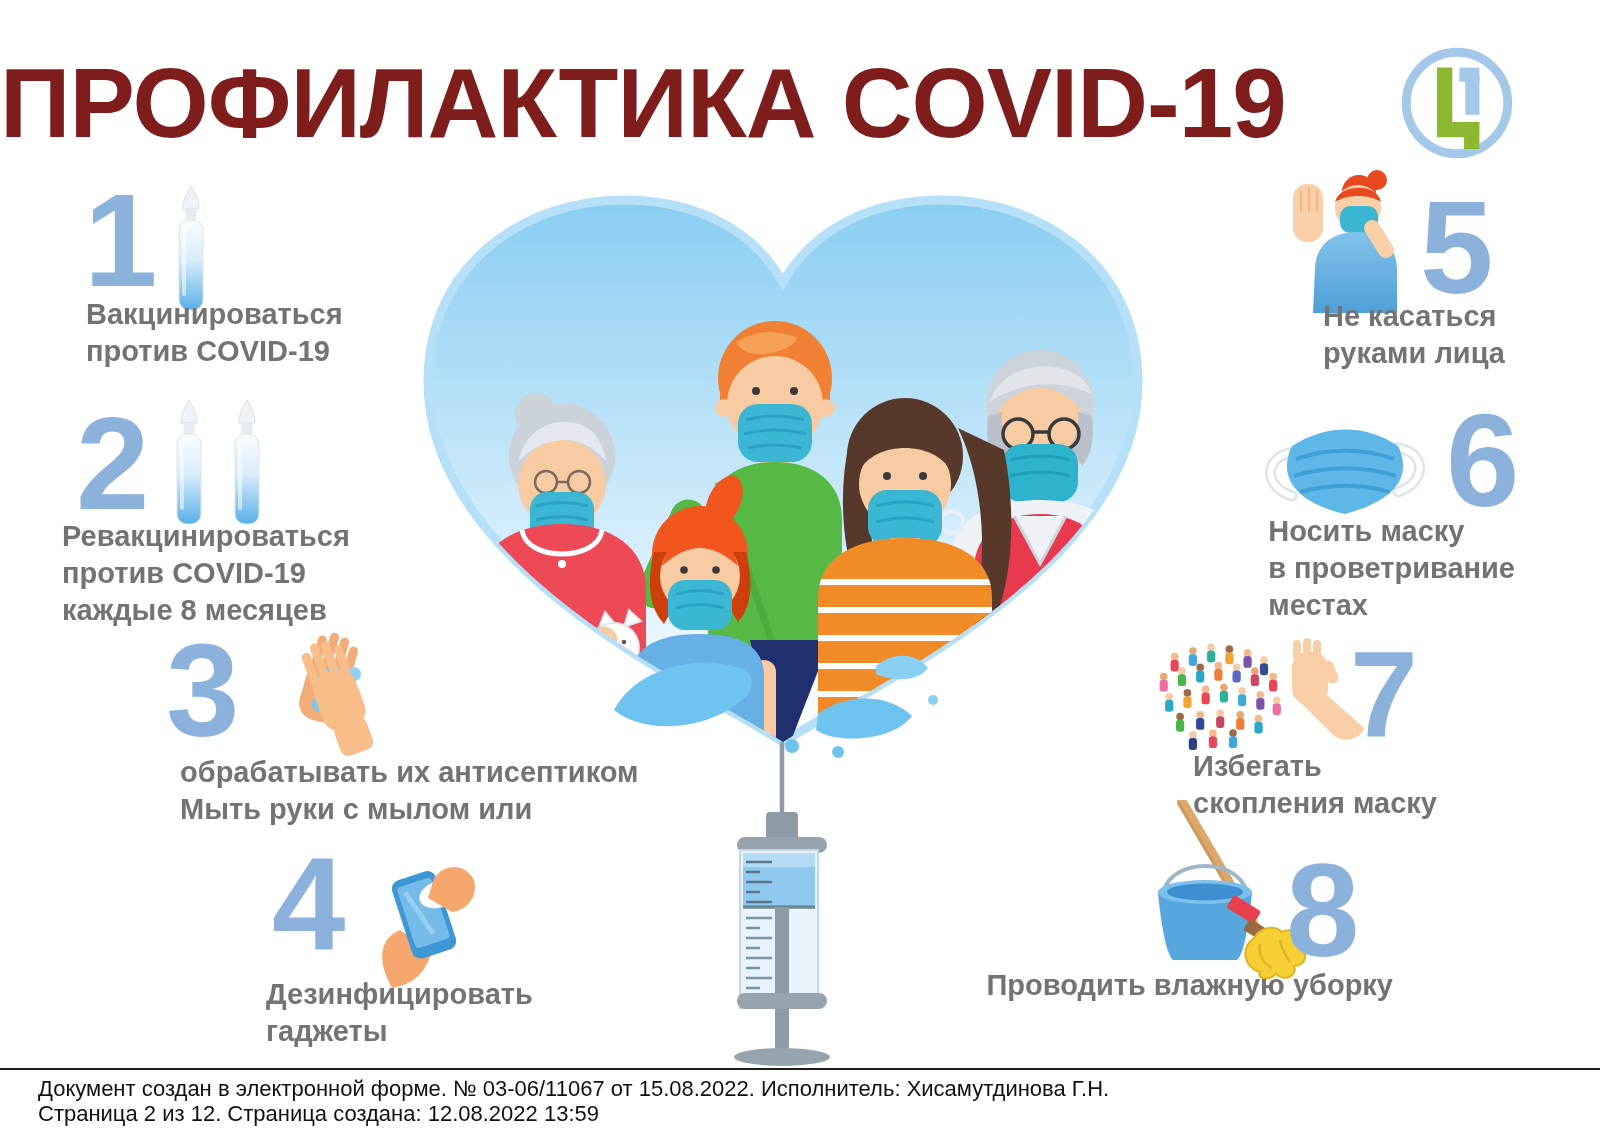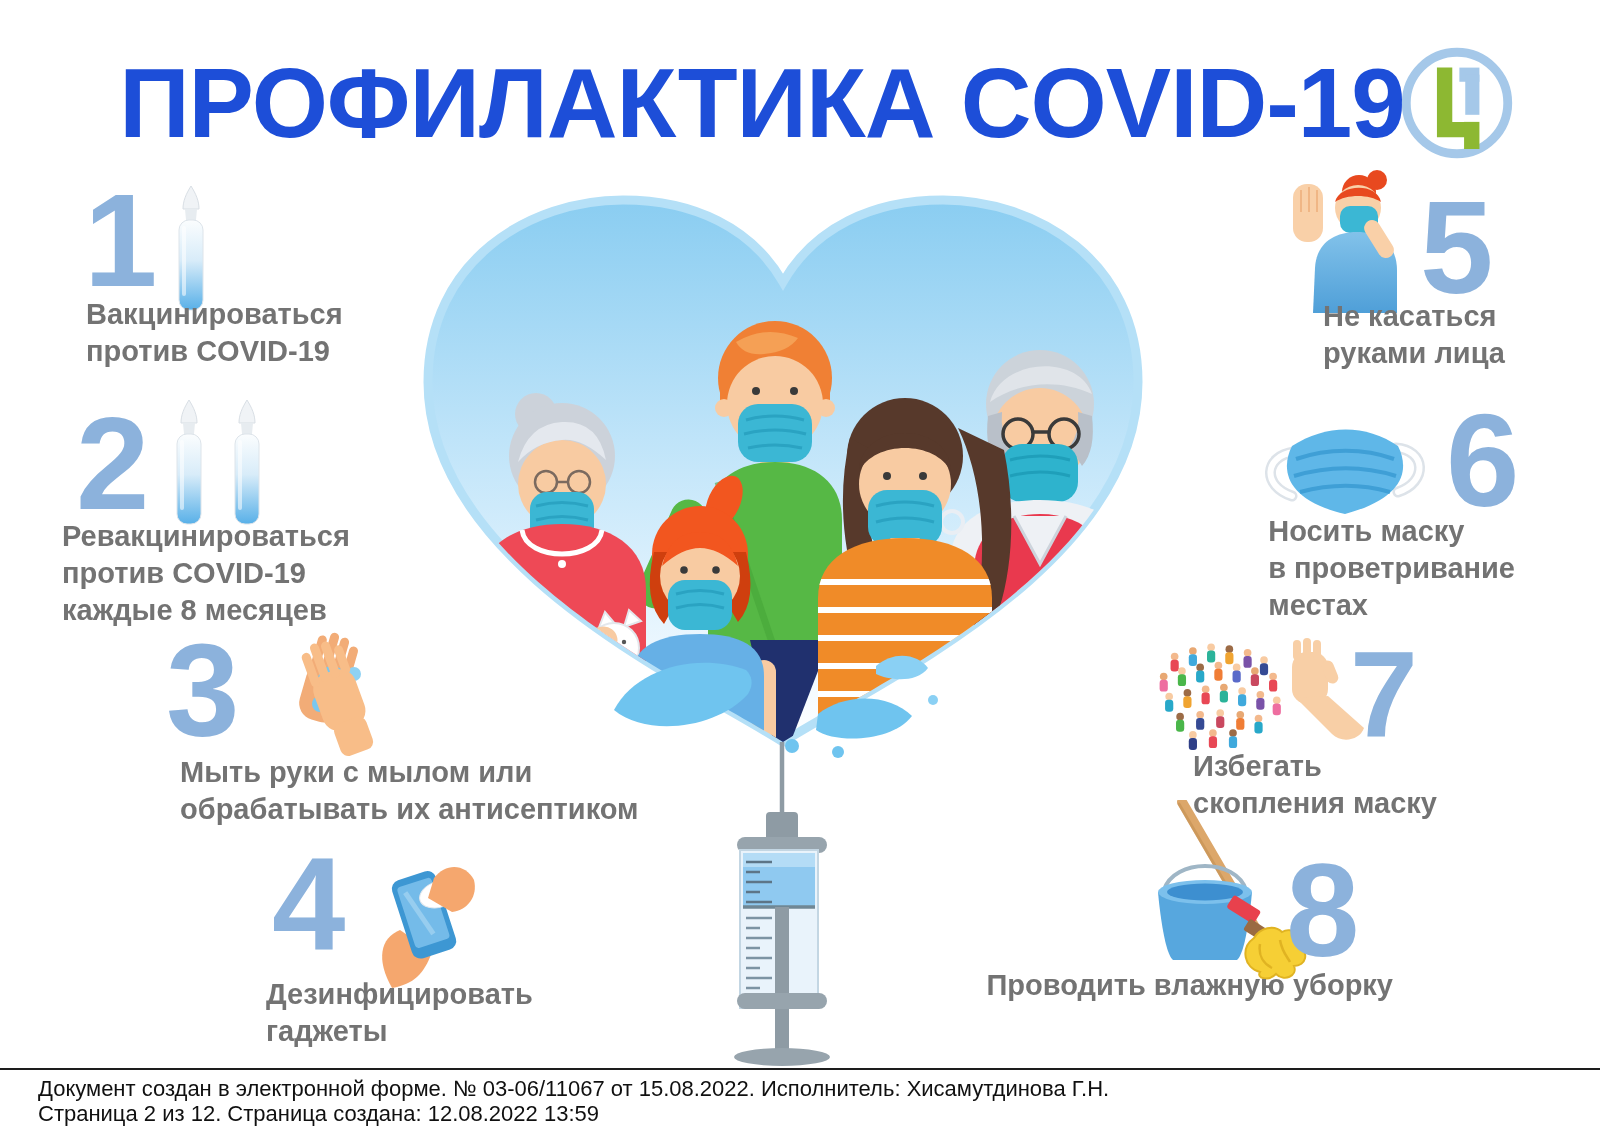--- a/index.html
+++ b/index.html
@@ -1,20 +1,20 @@
 <!DOCTYPE html>
 <html><head>
 <meta charset="utf-8">
 <style>
   html,body{margin:0;padding:0;background:#ffffff;}
   .page{position:relative;width:1600px;height:1131px;background:#fff;overflow:hidden;
         font-family:"Liberation Sans",sans-serif;}
   .abs{position:absolute;}
-  .title{position:absolute;left:0;top:54px;width:1524px;text-align:center;
-         font-weight:700;font-size:98px;line-height:1;color:#1d4ed8;letter-spacing:-1px;white-space:nowrap;}
+  .title{position:absolute;left:0;top:54px;width:1524px;text-align:left;
+         font-weight:700;font-size:98px;line-height:1;color:#7f1d1d;letter-spacing:-1px;white-space:nowrap;}
   .num{position:absolute;font-weight:700;font-size:132px;line-height:1;color:#8cb2dc;}
   .num.small{font-size:122px;}
   .lbl{position:absolute;font-weight:700;font-size:29px;line-height:37px;color:#737373;white-space:nowrap;}
   .lbl.r{text-align:left;}
   .footer-rule{position:absolute;left:0;top:1068px;width:1600px;height:2px;background:#1d1d1d;}
   .foot{position:absolute;left:38px;font-size:22px;line-height:22px;color:#101010;white-space:nowrap;}
   svg{display:block;}
 </style>
 </head>
 <body>
@@ -93,22 +93,22 @@
     <g transform="rotate(-20 68 80)">
       <rect x="46" y="48" width="44" height="60" rx="17" fill="#f8bd88"></rect>
       <rect x="47" y="22" width="9" height="36" rx="4.5" fill="#f8bd88"></rect>
       <rect x="58" y="16" width="9" height="40" rx="4.5" fill="#f8bd88"></rect>
       <rect x="69" y="18" width="9" height="38" rx="4.5" fill="#f8bd88"></rect>
       <rect x="80" y="26" width="9" height="30" rx="4.5" fill="#f8bd88"></rect>
       <rect x="52" y="100" width="34" height="34" rx="8" fill="#f8bd88"></rect>
     </g>
   </svg>
   <div class="lbl" style="left:180px;top:754px">
+    <div>обрабатывать их антисептиком</div>
     <div>Мыть руки с мылом или</div>
-    <div>обрабатывать их антисептиком</div>
   </div>
 
   <div class="num" style="left:272px;top:838px">4</div>
   <svg class="abs" style="left:370px;top:848px" width="108" height="142" viewBox="0 0 108 142">
     <path d="M22,140 C6,112 10,90 30,82 L62,104 C54,126 44,136 22,140 Z" fill="#f5a76e"></path>
     <g transform="rotate(-18 54 70)">
       <rect x="32" y="26" width="46" height="82" rx="9" fill="#3d97d3"></rect>
       <rect x="37" y="33" width="36" height="64" rx="4" fill="#74bbe9"></rect>
       <line x1="44" y1="40" x2="58" y2="88" stroke="#a6d6f2" stroke-width="5" opacity="0.7"></line>
     </g>

